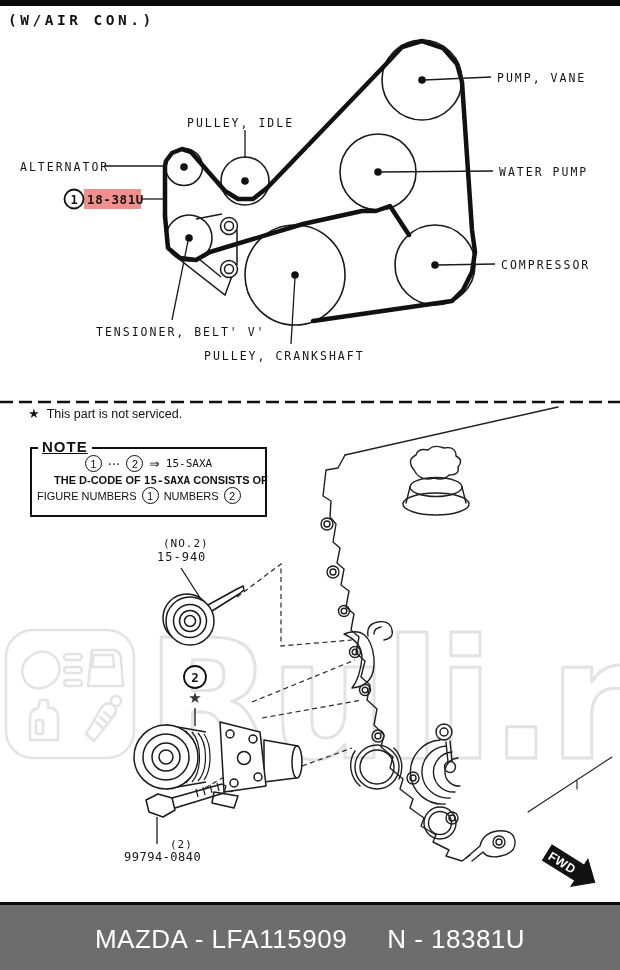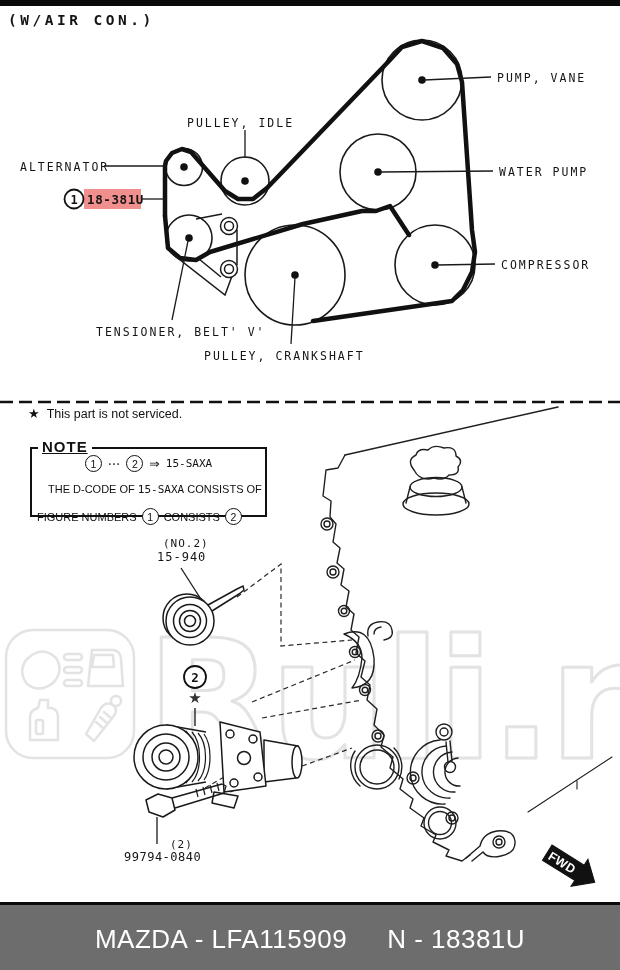--- a/index.html
+++ b/index.html
@@ -11,22 +11,22 @@
   
   .svcline{position:absolute;left:28px;top:406px;font-size:12.5px;color:#111;
            display:flex;align-items:center;gap:7px;}
   .svcline .star{font-size:13px;}
   .notebox{position:absolute;left:30px;top:447px;width:233px;height:66px;
            border:2px solid #111;background:transparent;}
   .notetitle{position:absolute;left:6px;top:-11px;background:#fff;padding:0 4px;
              font-size:15px;font-weight:bold;color:#111;letter-spacing:1px;text-decoration:underline;}
   .noteline1{margin-top:6px;display:flex;justify-content:center;align-items:center;
              gap:6px;font-size:12.5px;color:#111;}
-  .noteline2{margin-top:11px;padding:0 16px;font-size:11px;color:#111;white-space:nowrap;}
-  .noteline3{margin-top:12px;padding:0 5px;font-size:11px;color:#111;display:flex;
+  .noteline2{margin-top:2px;padding:0 22px;font-size:11px;color:#111;white-space:nowrap;font-weight:bold;}
+  .noteline3{margin-top:0;padding:0 5px;font-size:11px;color:#111;display:flex;
              align-items:center;gap:5px;white-space:nowrap;}
   .circ{display:inline-flex;width:15px;height:15px;border:1.5px solid #111;
         border-radius:50%;align-items:center;justify-content:center;
         font-size:10.5px;color:#111;flex:0 0 auto;background:#fff;}
   .code{font-family:"DejaVu Sans Mono",monospace;font-size:11px;}
   
   .footer{position:absolute;left:0;top:902px;width:620px;height:68px;
           background:#6d6d6d;border-top:3px solid #0a0a0a;
           display:flex;align-items:center;justify-content:center;gap:40px;}
   .footer span{color:#ffffff;font-size:26px;letter-spacing:0.5px;text-align:center;}
@@ -267,21 +267,21 @@
       <span class="code">15-SAXA</span>
     </div>
     <div class="noteline2">
       <span>THE D-CODE OF</span>
       <span class="code">15-SAXA</span>
       <span>CONSISTS OF</span>
     </div>
     <div class="noteline3">
       <span>FIGURE NUMBERS</span>
       <span class="circ">1</span>
-      <span>CONSISTS</span>
+      <span>NUMBERS</span>
       <span class="circ">2</span>
     </div>
   </div>
 
   <div class="footer" style="z-index:5;">
     <span>MAZDA - LFA115909</span>
     <span>N - 18381U</span>
   </div>
 
 </div>

